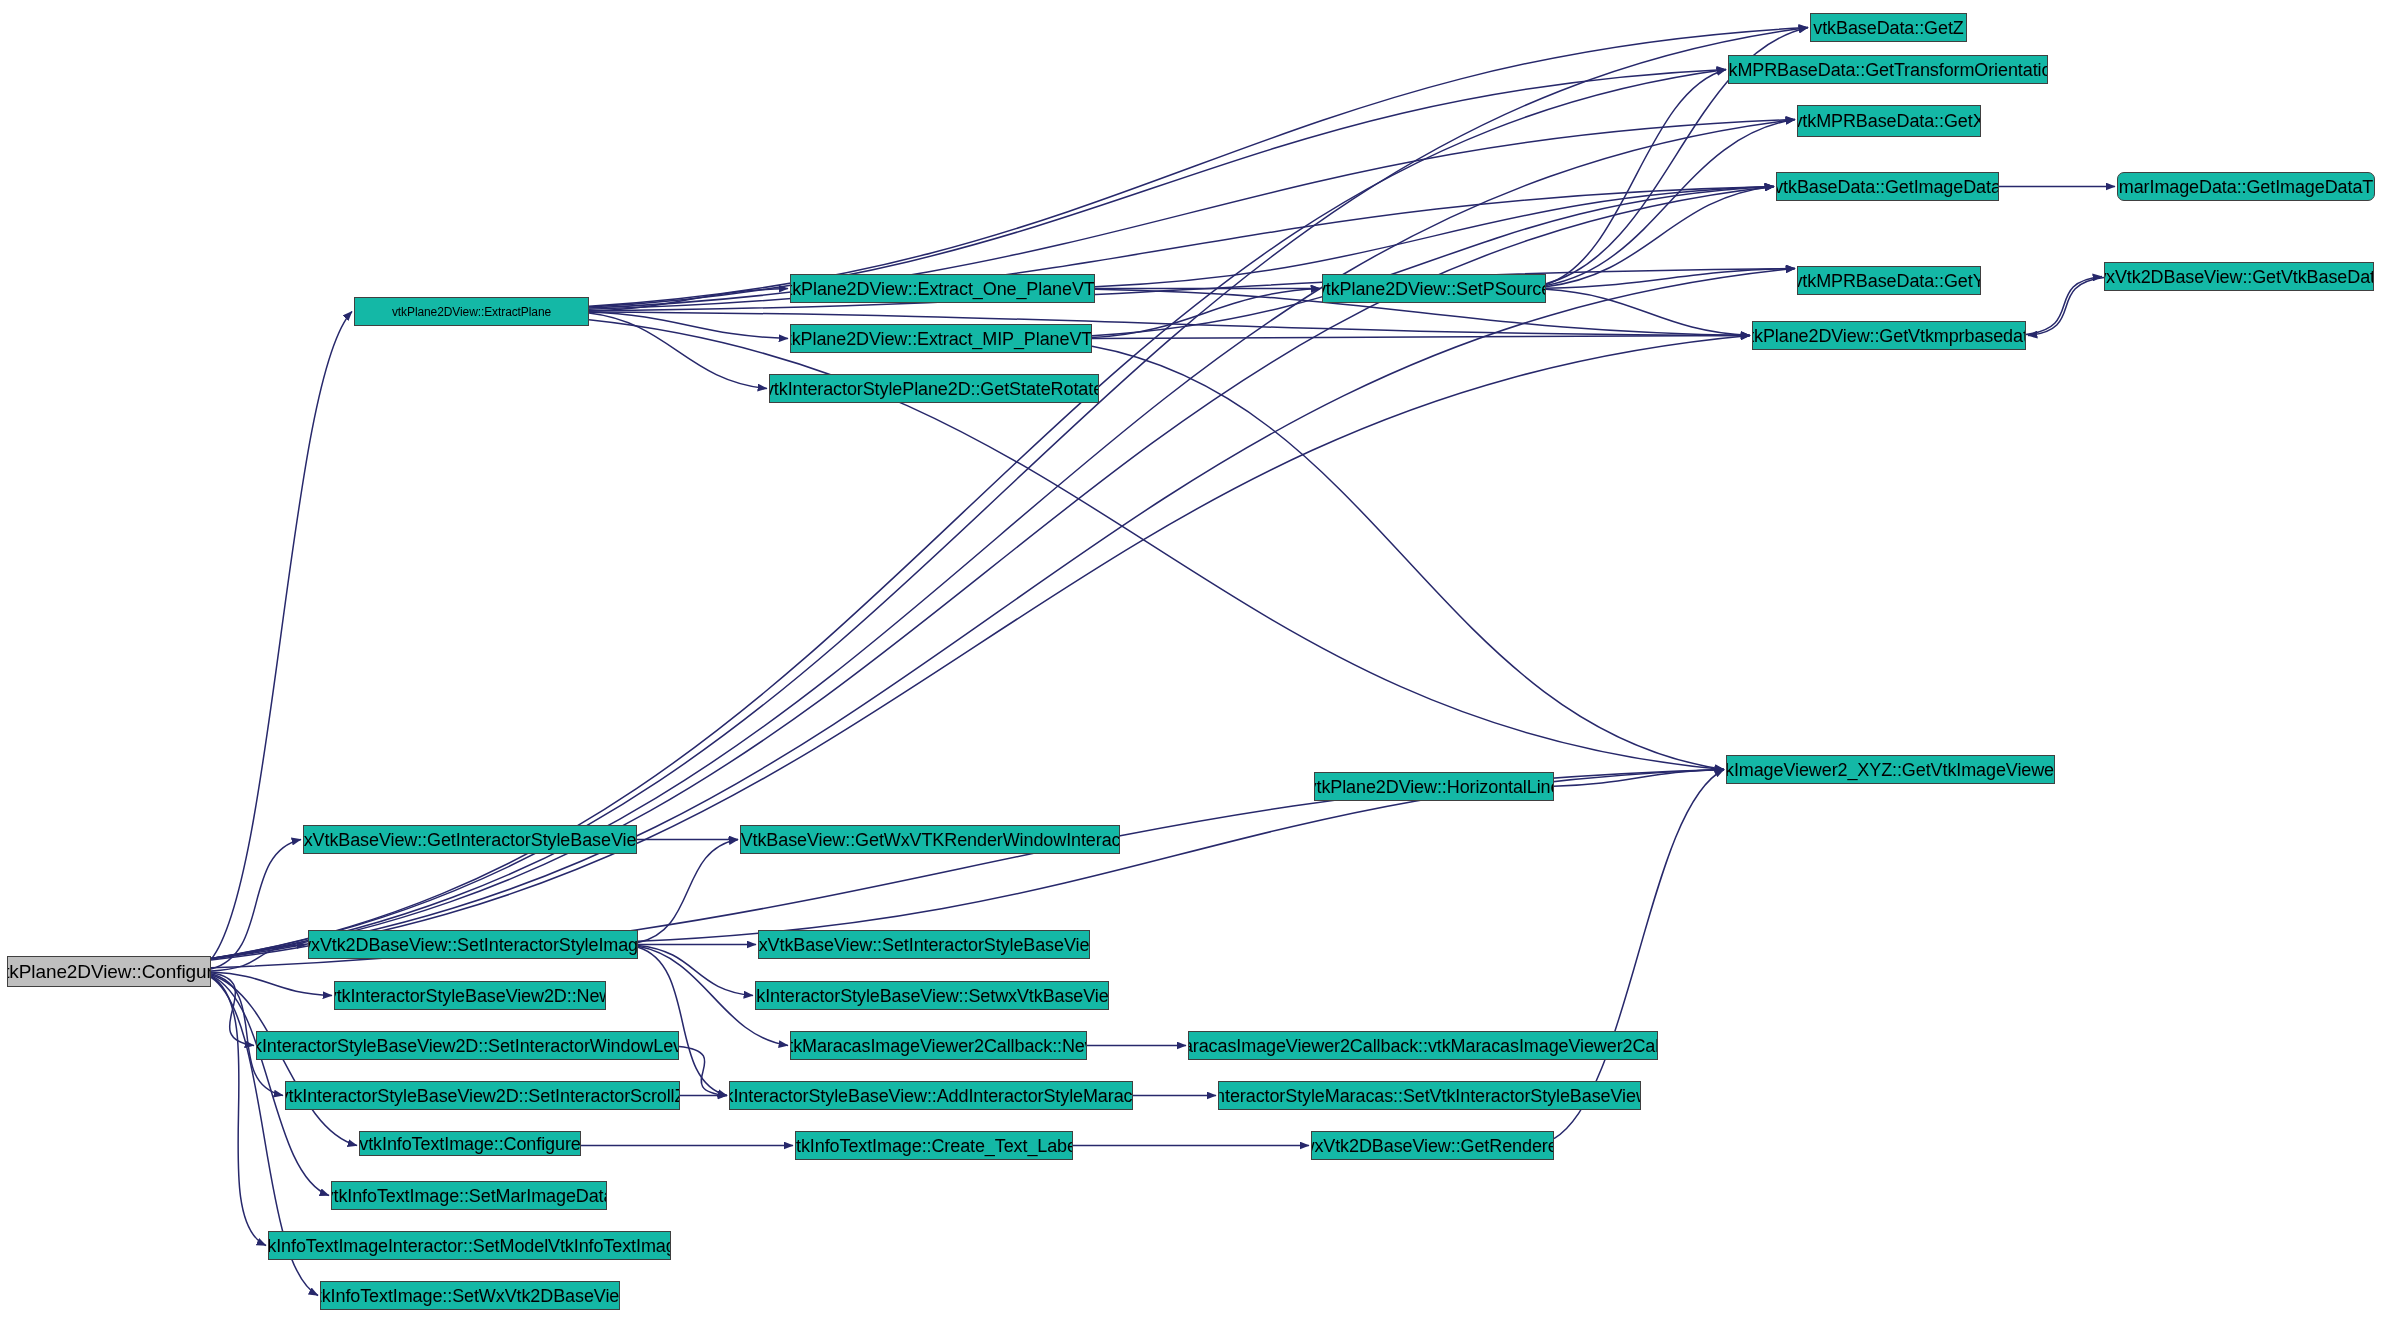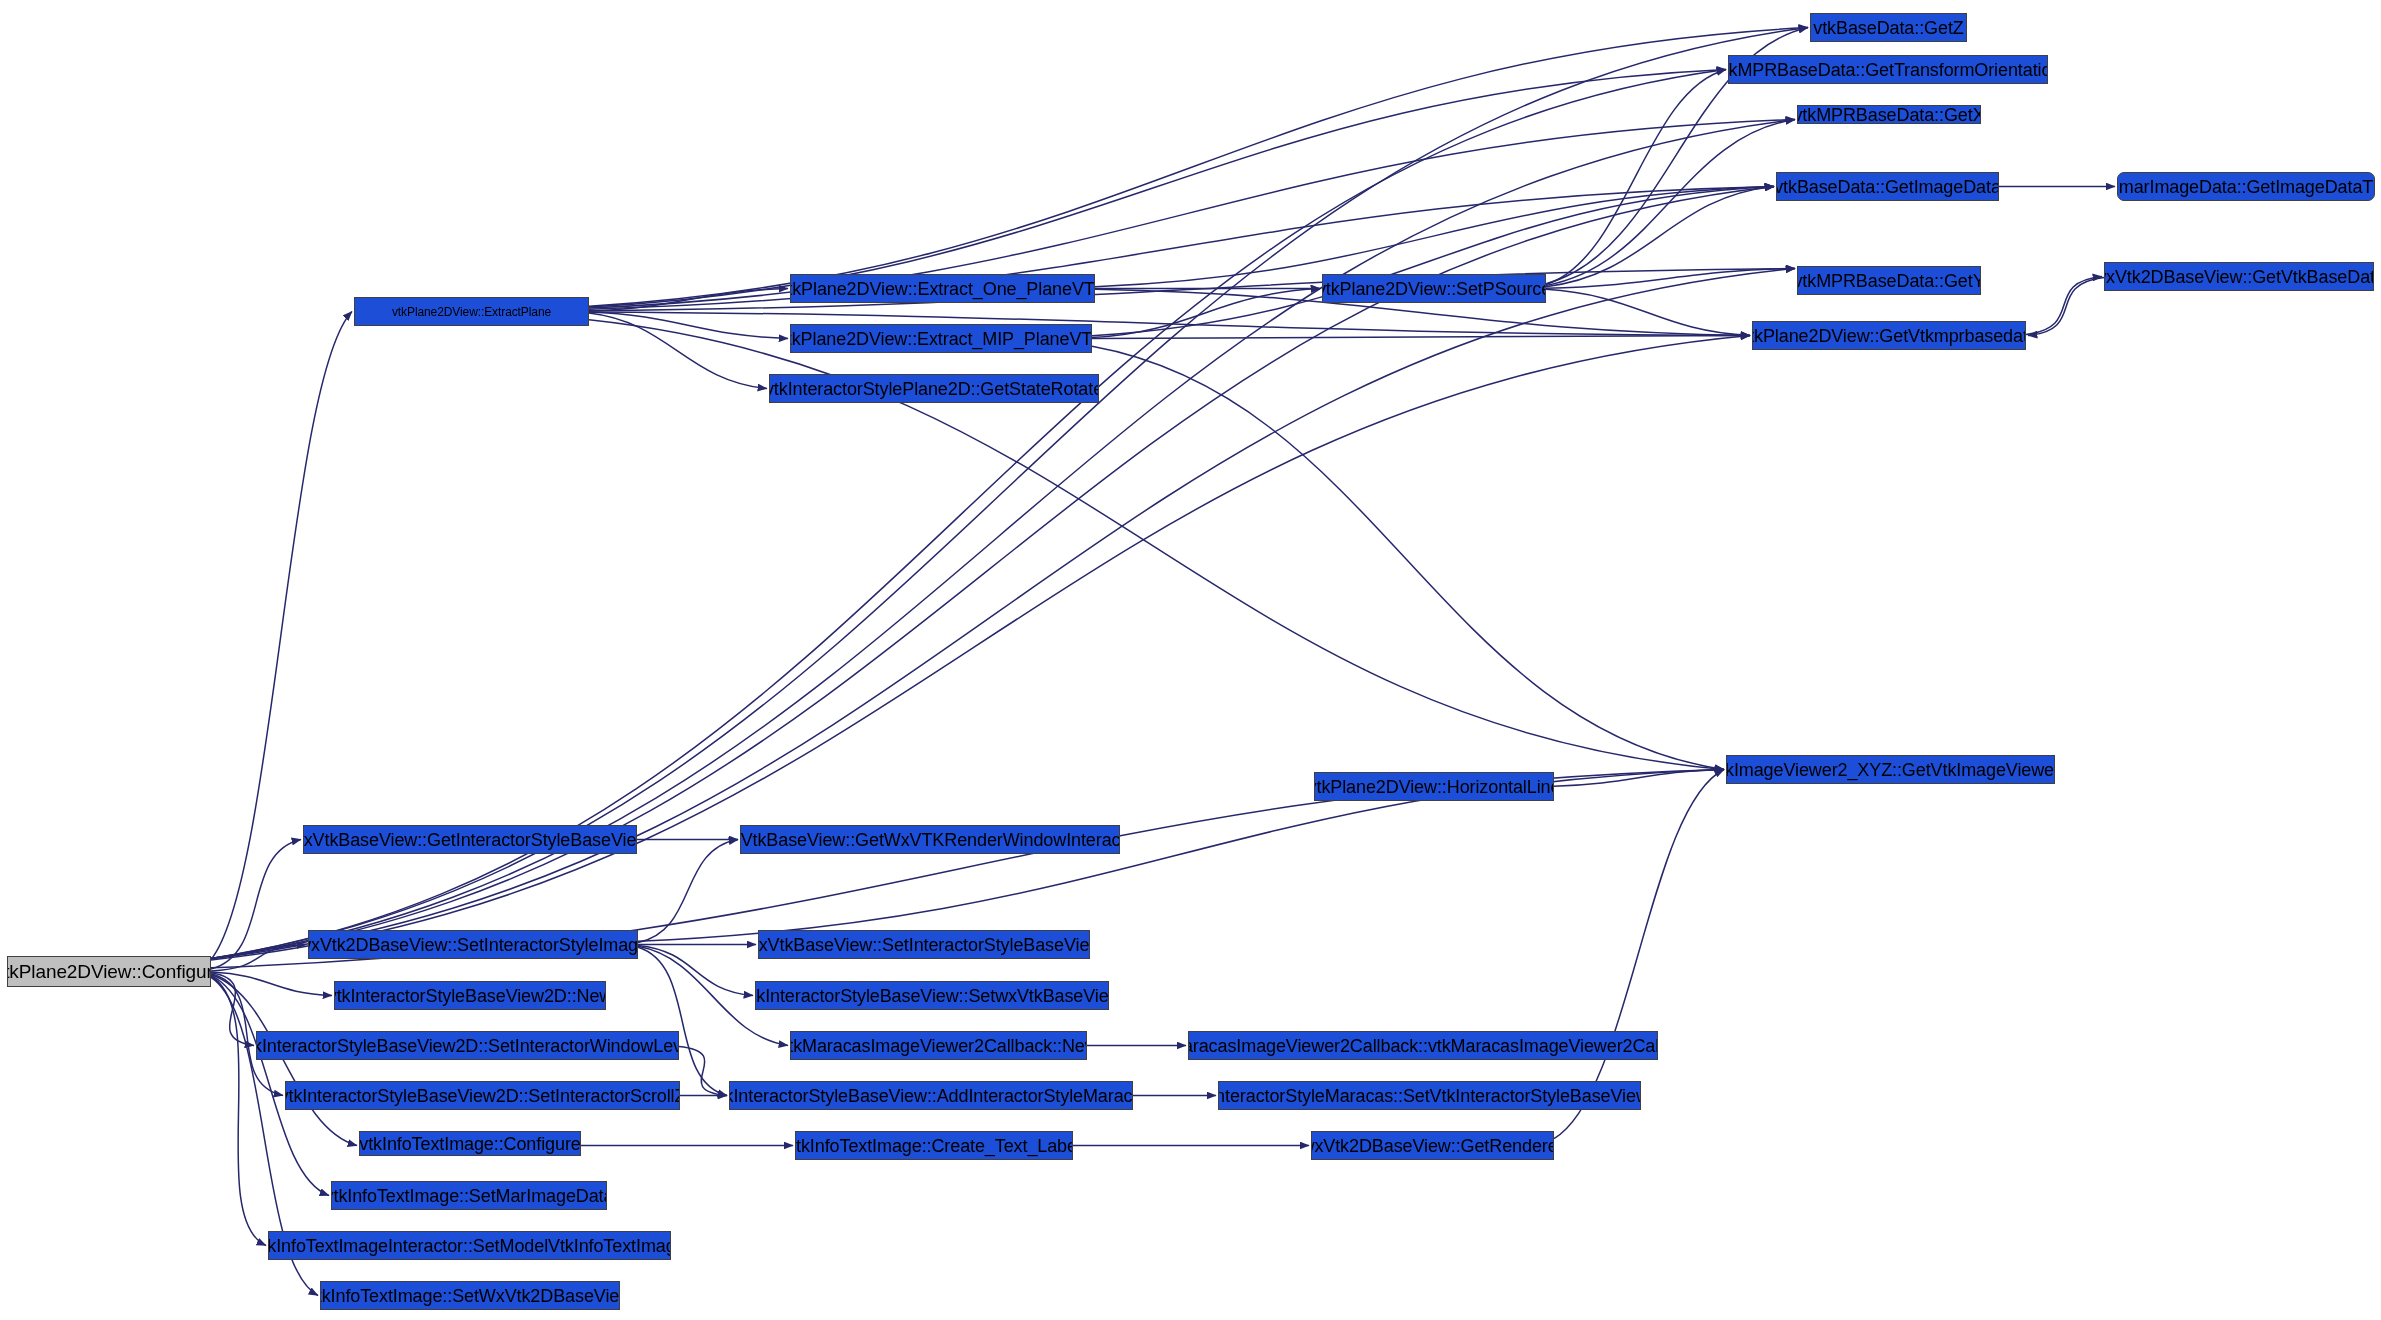--- a/index.html
+++ b/index.html
@@ -20,21 +20,21 @@
     left: 0;
     top: 0;
     width: 2381px;
     height: 1320px;
     pointer-events: none;
   }
   .node {
     position: absolute;
     box-sizing: border-box;
     border: 1.6px solid #404040;
-    background: #1d4ed8;
+    background: #14b8a6;
     color: #000000;
     display: flex;
     align-items: center;
     justify-content: center;
     white-space: nowrap;
     letter-spacing: -0.1px;
     overflow: hidden;
   }
   .node.root {
     background: #bfbfbf;
@@ -134,21 +134,21 @@
       </div>
       <div class="node" style="left: 1322px; top: 274px; width: 224px; height: 29px; font-size: 18px;">
         <span class="node-label">vtkPlane2DView::SetPSource</span>
       </div>
       <div class="node" style="left: 1810px; top: 13px; width: 157px; height: 29px; font-size: 18px;">
         <span class="node-label">vtkBaseData::GetZ</span>
       </div>
       <div class="node" style="left: 1728px; top: 55px; width: 320px; height: 29px; font-size: 18px;">
         <span class="node-label">vtkMPRBaseData::GetTransformOrientation</span>
       </div>
-      <div class="node" style="left: 1797px; top: 105px; width: 184px; height: 19px; font-size: 18px; text-align: center;">
+      <div class="node" style="left: 1797px; top: 105px; width: 184px; height: 32px; font-size: 18px; text-align: center;">
         <span class="node-label">vtkMPRBaseData::GetX</span>
       </div>
       <div class="node" style="left: 1776px; top: 172px; width: 223px; height: 29px; font-size: 18px;">
         <span class="node-label">vtkBaseData::GetImageData</span>
       </div>
       <div class="node" style="left: 2117px; top: 172px; width: 258px; height: 29px; font-size: 18px; border-radius: 7px;">
         <span class="node-label">marImageData::GetImageDataT</span>
       </div>
       <div class="node" style="left: 1797px; top: 266px; width: 184px; height: 29px; font-size: 18px;">
         <span class="node-label">vtkMPRBaseData::GetY</span>

